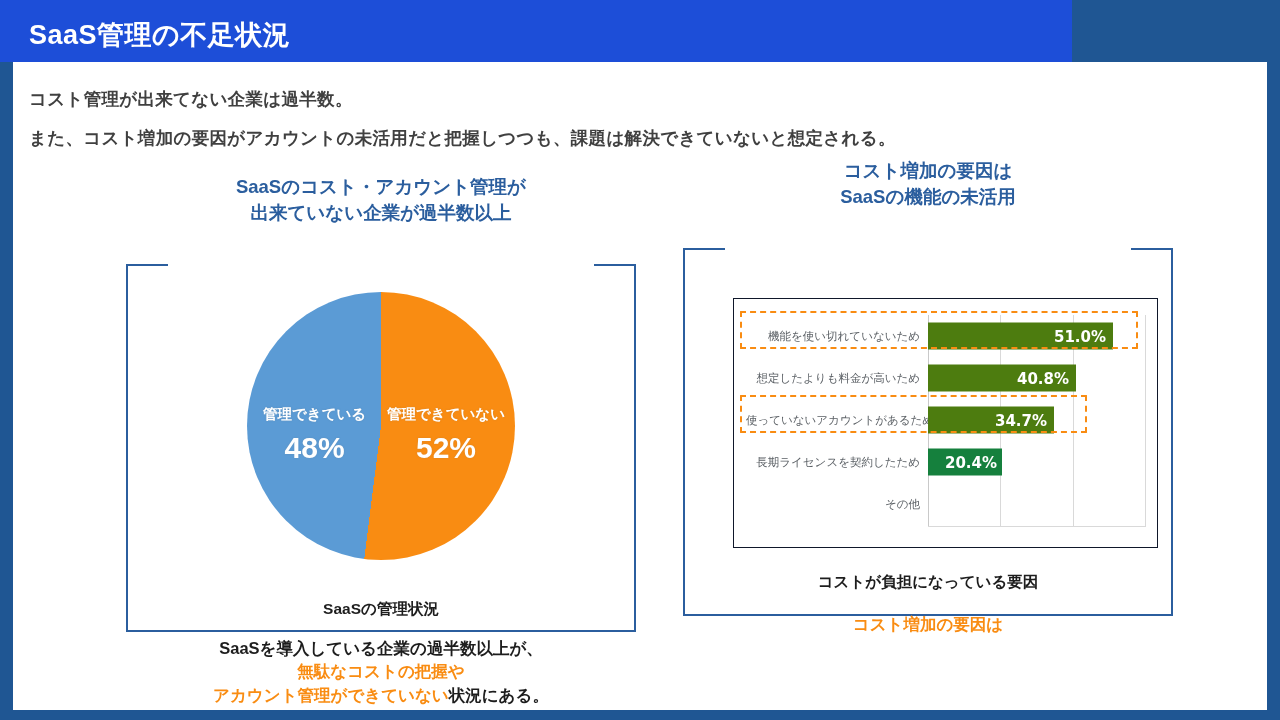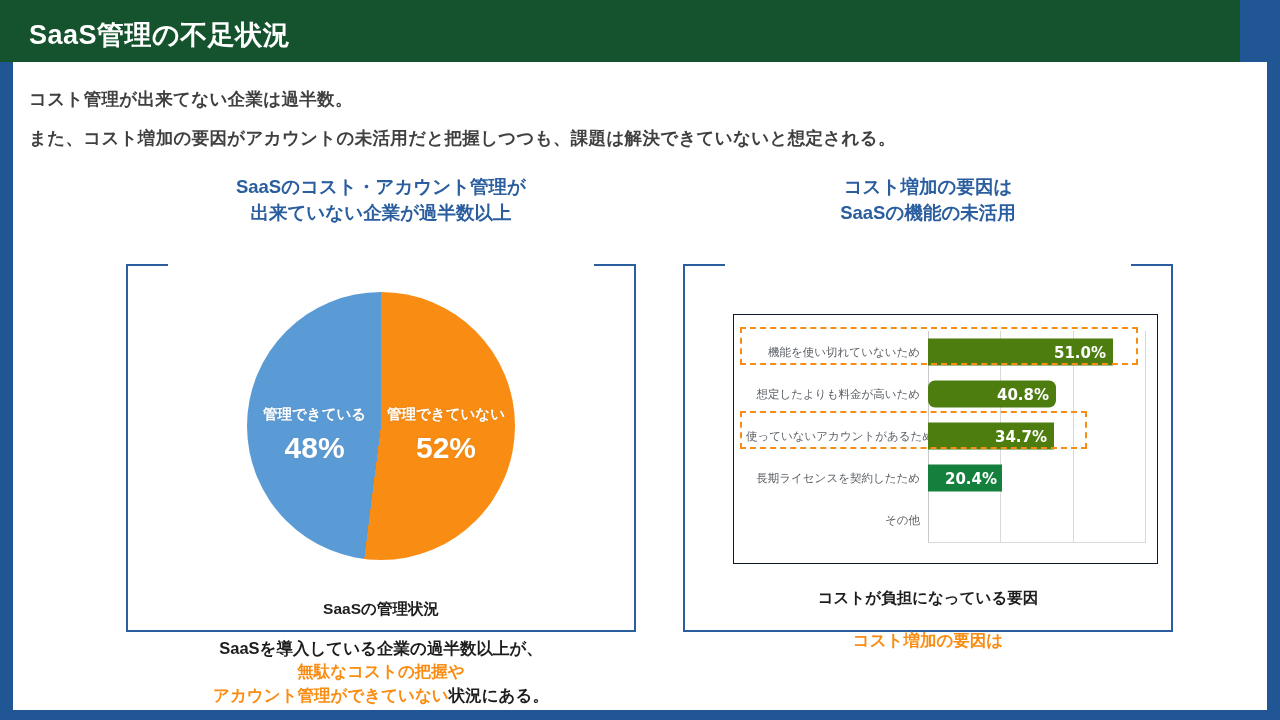--- a/index.html
+++ b/index.html
@@ -10,22 +10,22 @@
     overflow: hidden;
   }
   #slide {
     position: relative;
     width: 1280px; height: 720px;
     background: #1f5693;
   }
   
   #header {
     position: absolute; left: 0; top: 0;
-    width: 1240px; height: 62px;
-    background: #14532d;
+    width: 1072px; height: 62px;
+    background: #1d4ed8;
     padding-left: 28px;
   }
   #header-title {
     position: absolute; left: 29px; top: 17px;
     font-size: 27px; font-weight: 700; color: #ffffff;
     letter-spacing: .5px; white-space: nowrap;
   }
   
   #body {
     position: absolute; left: 13px; top: 62px;
@@ -37,21 +37,21 @@
     position: absolute; left: 16px;
     font-size: 17.5px; font-weight: 700; color: #404040;
     white-space: nowrap; letter-spacing: .3px;
   }
   #lead1 { top: 25px; }
   #lead2 { top: 64px; }
 
   
   .panel { position: absolute; }
   #panel-left  { left: 113px;  top: 112px; width: 510px; height: 480px; }
-  #panel-right { left: 670px;  top: 112px; width: 490px; height: 480px; }
+  #panel-right { left: 670px;  top: 96px; width: 490px; height: 480px; }
 
   .panel-title {
     position: absolute; top: 0; left: 0; width: 100%;
     text-align: center; font-size: 18.5px; font-weight: 700;
     color: #2b5e9e; line-height: 1.42; z-index: 4;
     white-space: pre-line;
   }
   
   .frame { position: absolute; left: 0; width: 100%; pointer-events: none; }
   .frame-seg { position: absolute; background: #2b5e9e; }
@@ -215,21 +215,21 @@
             <div class="bar-track">
               <div class="bar" style="width:185px;">
                 <span class="bar-val">51.0%</span>
               </div>
             </div>
           </div>
 
           <div class="bar-row" style="top:48px;">
             <div class="bar-cat">想定したよりも料金が高いため</div>
             <div class="bar-track">
-              <div class="bar" style="width:128px;border-radius:7px;">
+              <div class="bar" style="width:148px;">
                 <span class="bar-val">40.8%</span>
               </div>
             </div>
           </div>
 
           <div class="bar-row" style="top:90px;">
             <div class="bar-cat">使っていないアカウントがあるため</div>
             <div class="bar-track">
               <div class="bar" style="width:126px;">
                 <span class="bar-val">34.7%</span>

